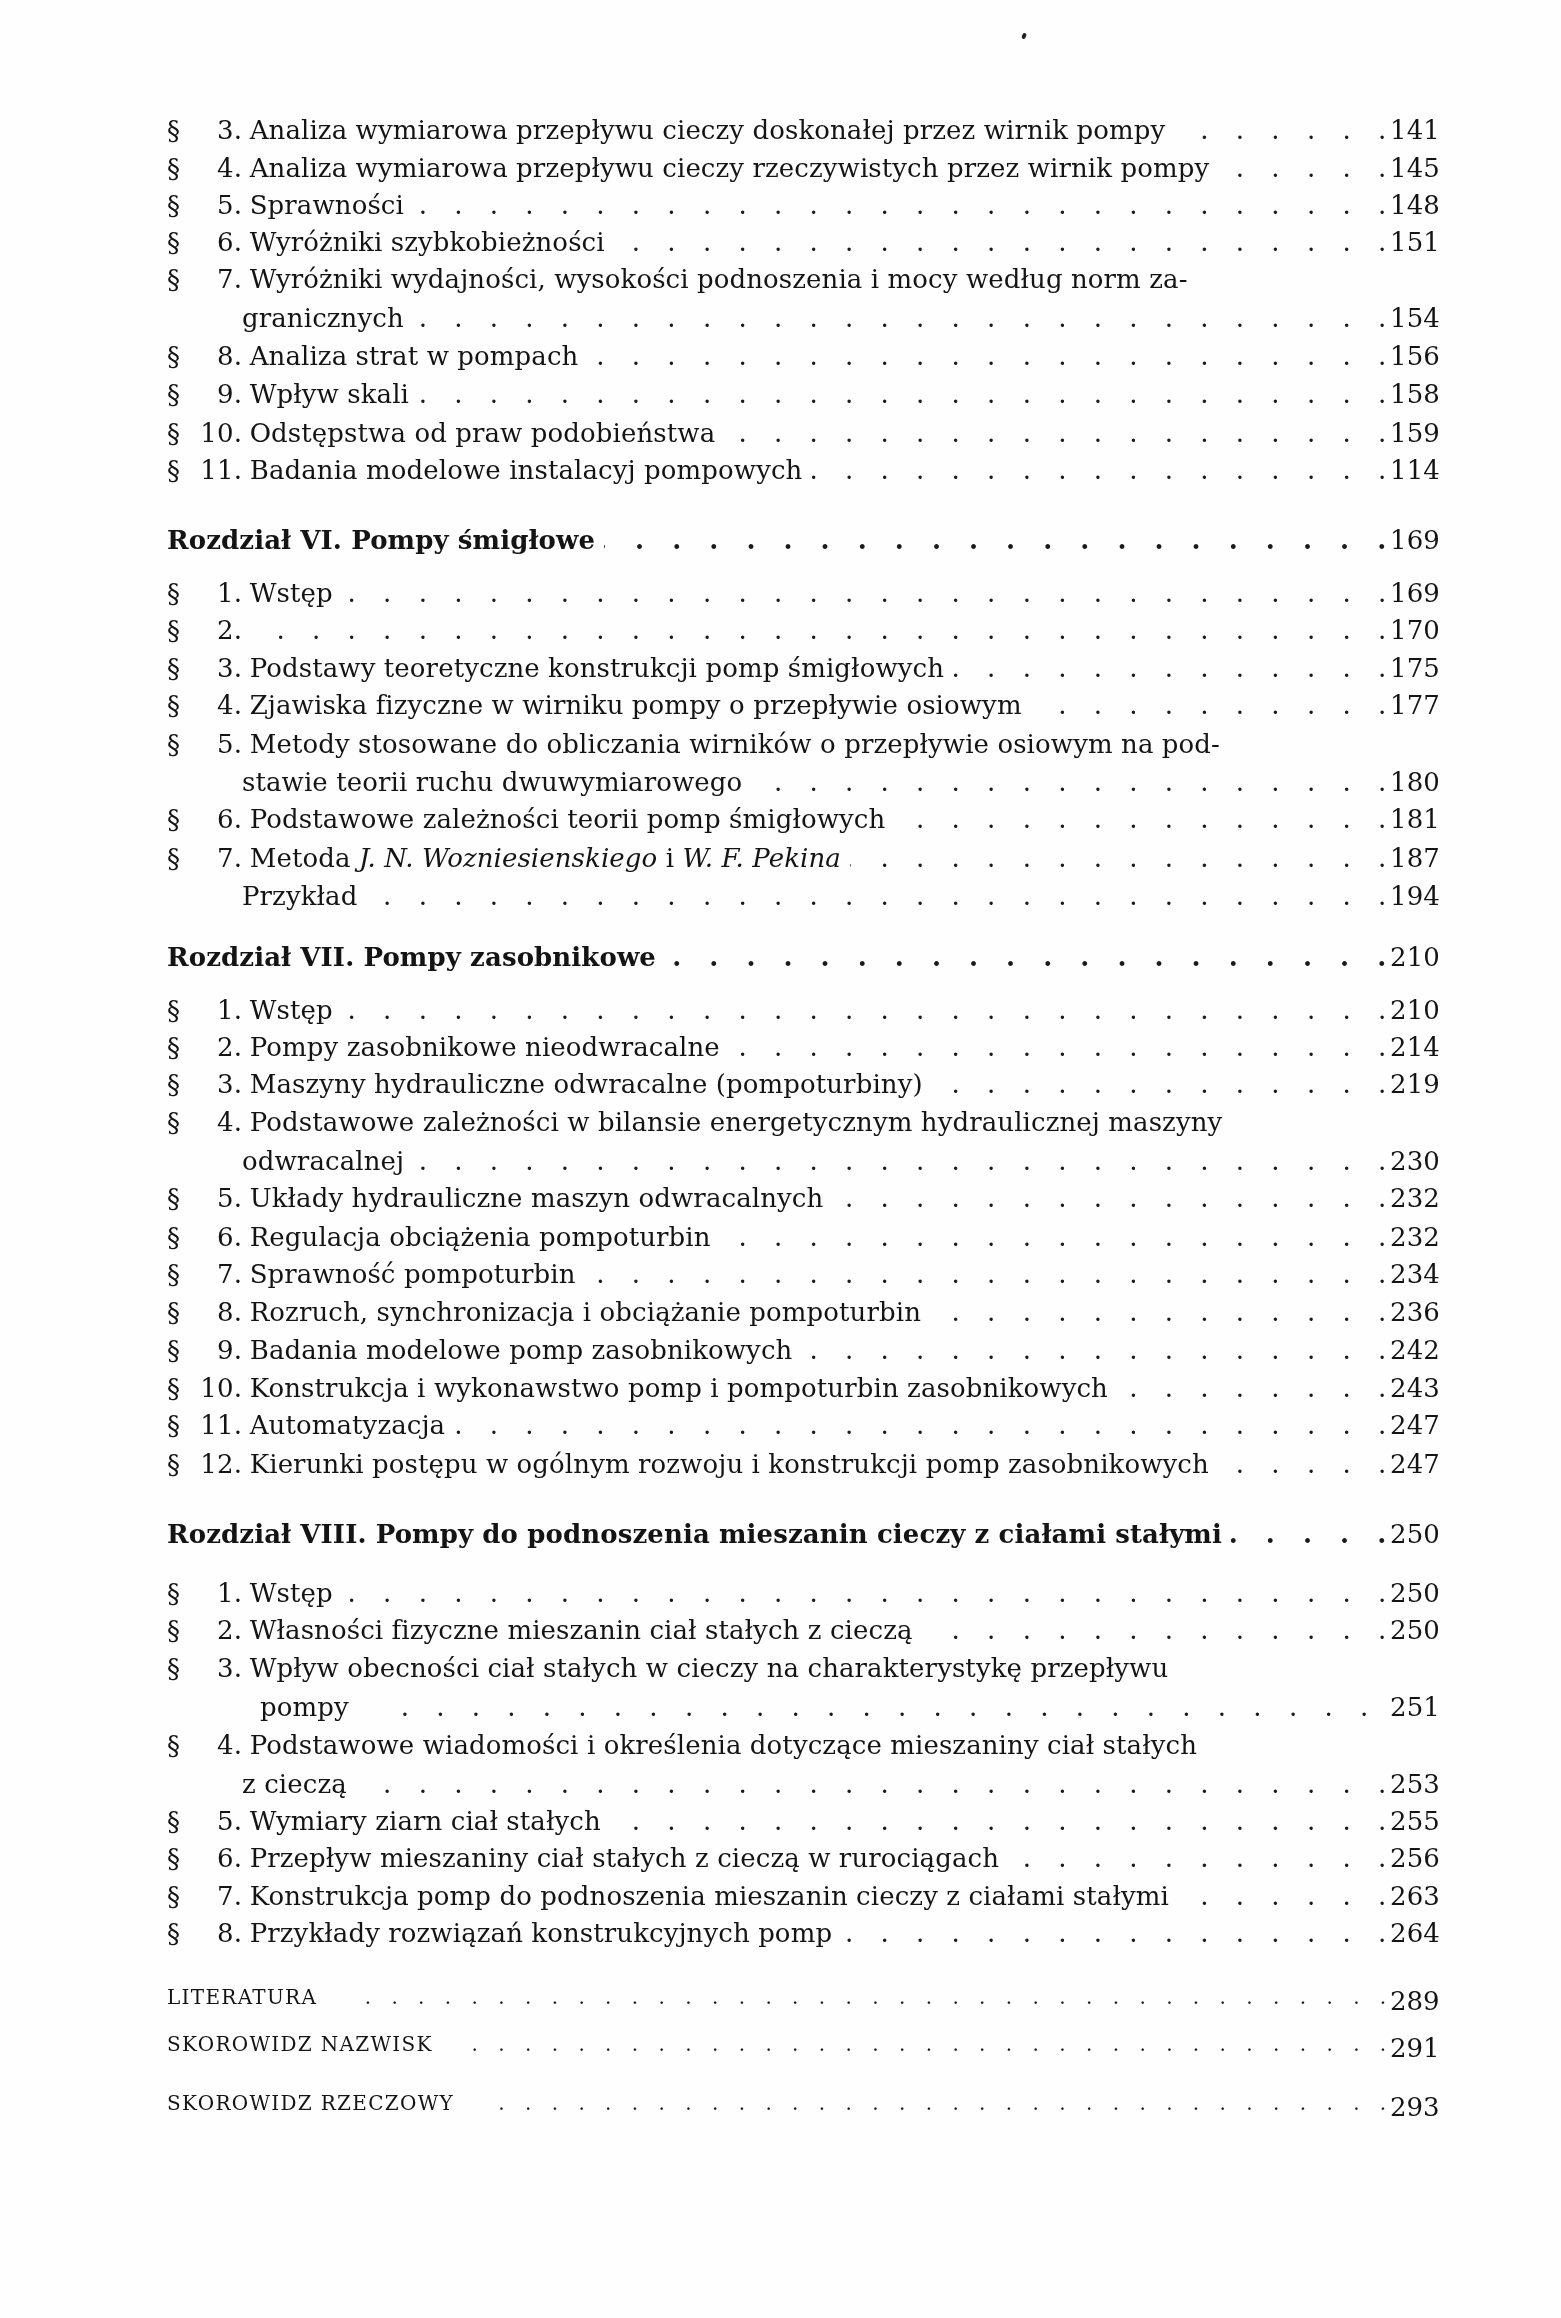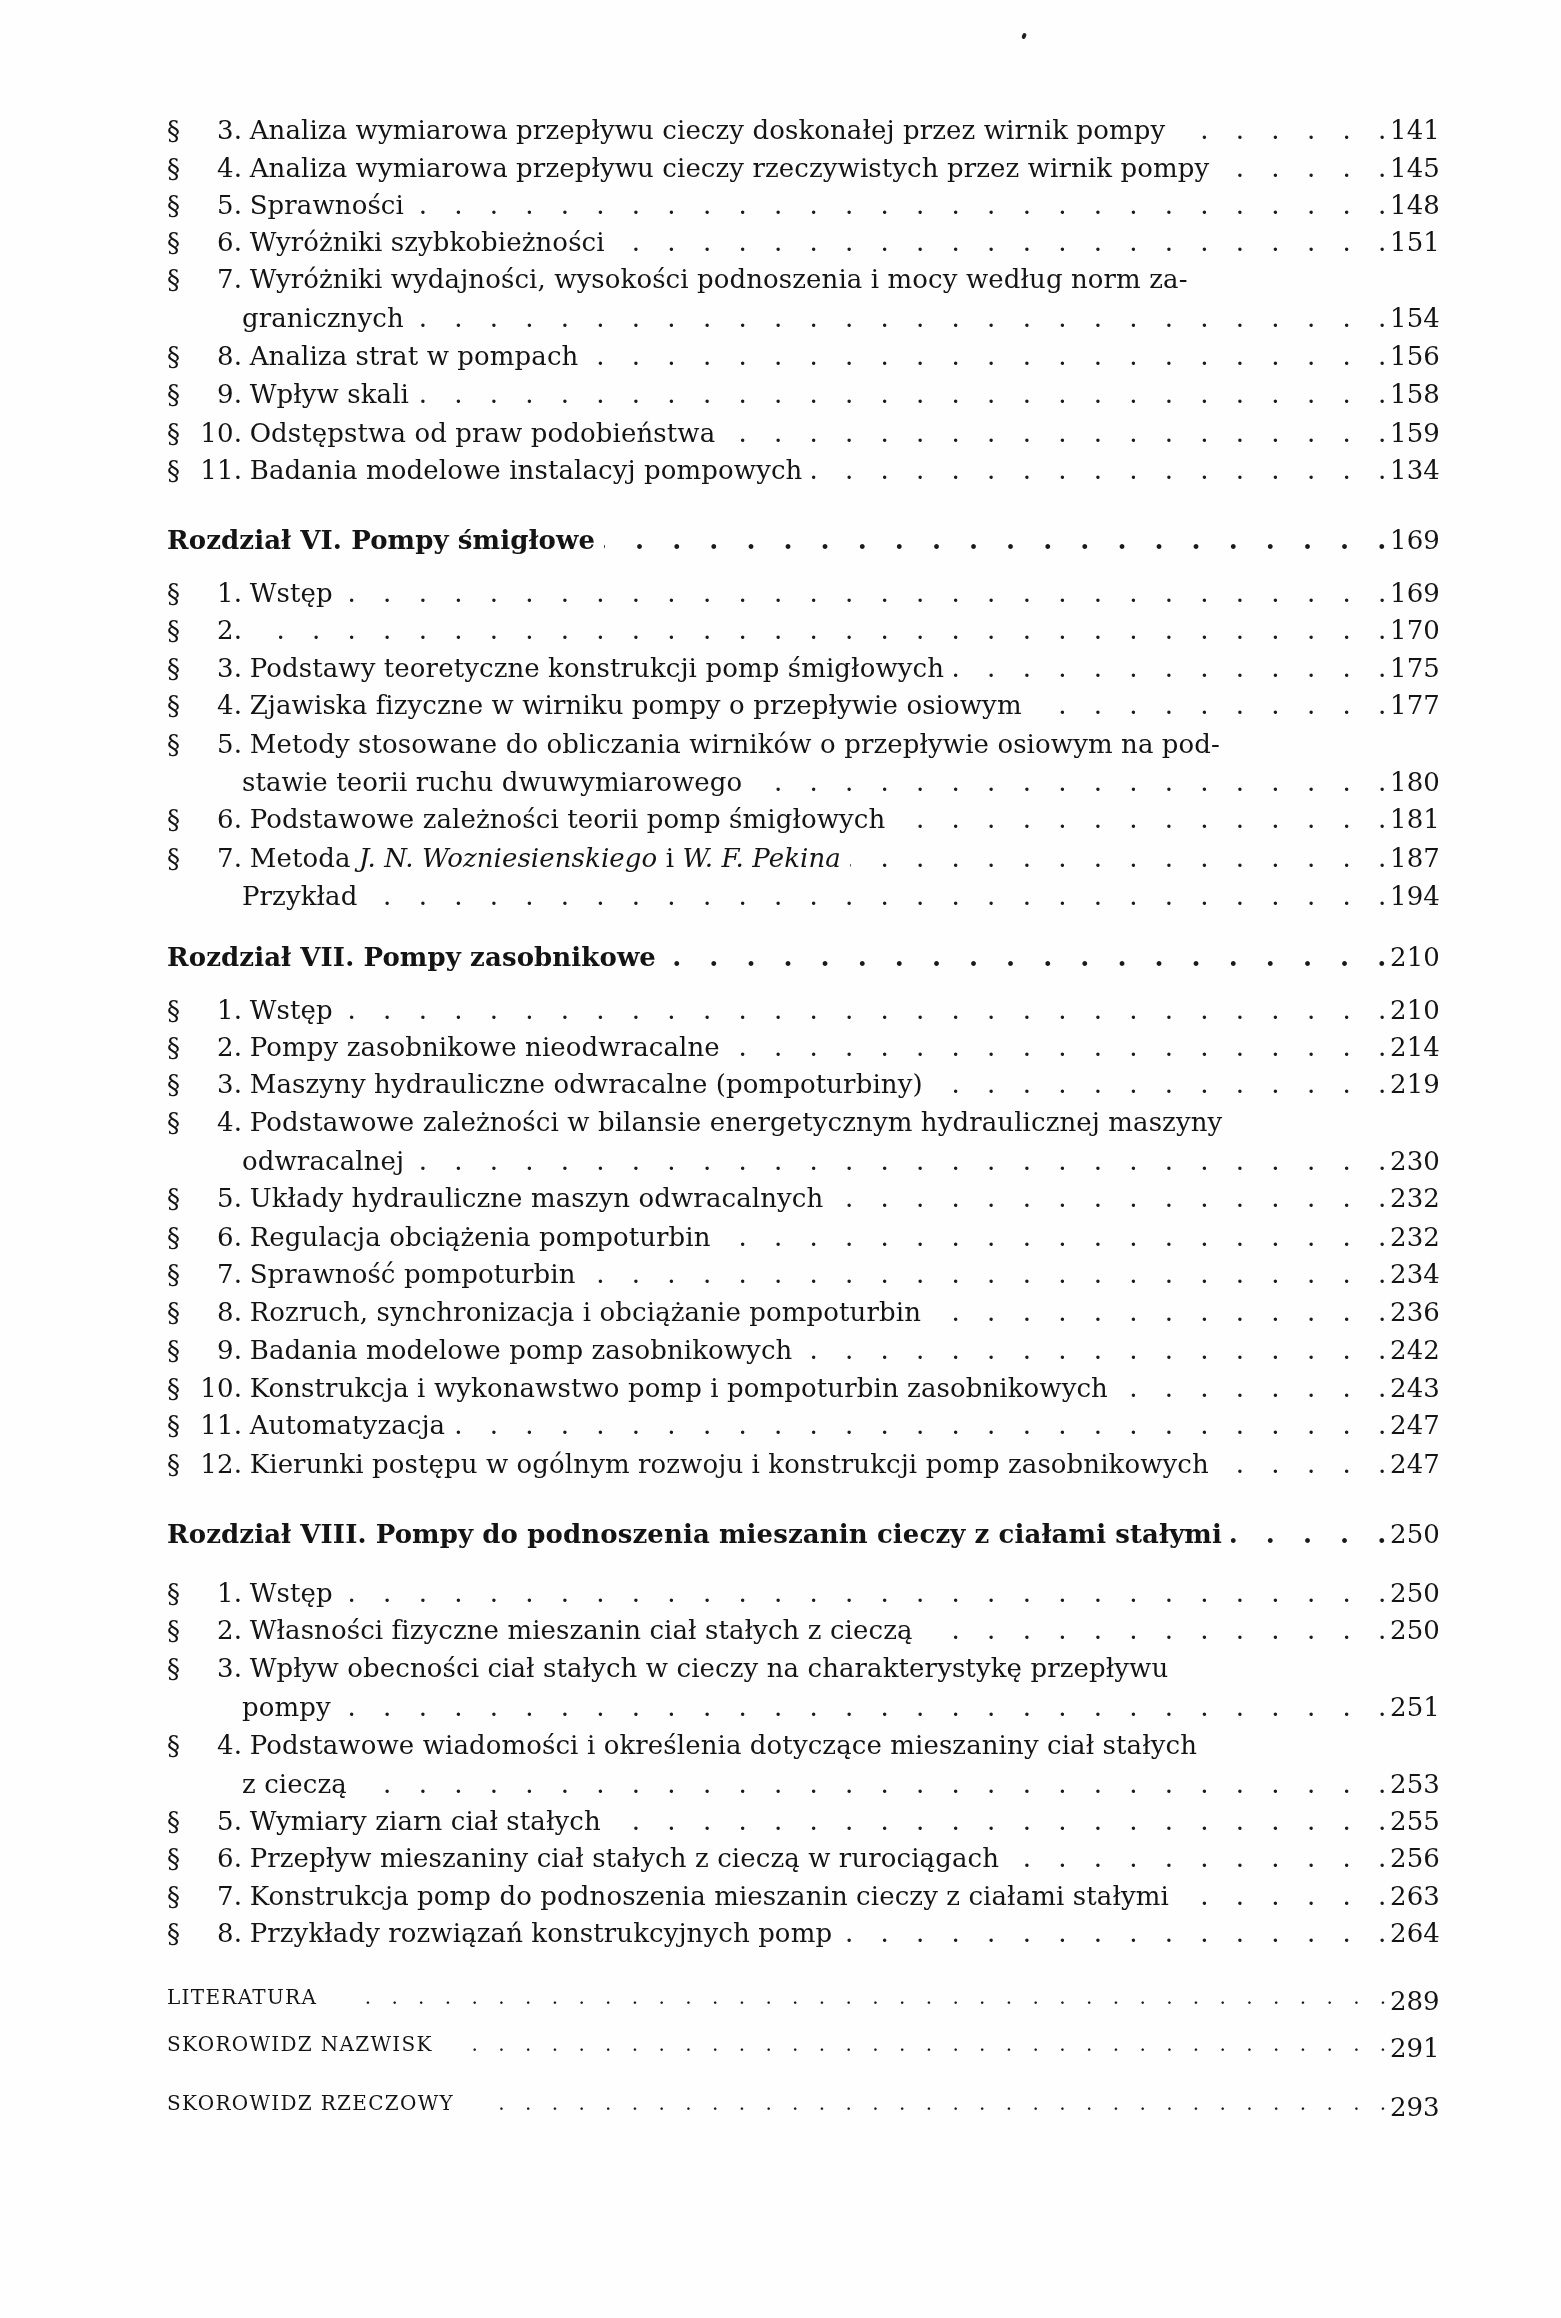--- a/index.html
+++ b/index.html
@@ -98,21 +98,21 @@
         <span class="num">10.</span>
         <span class="title">Odstępstwa od praw podobieństwa</span>
         <span class="leader"></span>
         <span class="page">159</span>
       </div>
       <div class="line" style="top: 452px;">
         <span class="sec">§</span>
         <span class="num">11.</span>
         <span class="title">Badania modelowe instalacyj pompowych</span>
         <span class="leader"></span>
-        <span class="page">134</span>
+        <span class="page">114</span>
       </div>
       <div class="line chapter" style="top: 522px;">
         <span class="title">Rozdział VI. Pompy śmigłowe</span>
         <span class="leader"></span>
         <span class="page">169</span>
       </div>
       <div class="line" style="top: 575px;">
         <span class="sec">§</span>
         <span class="num">1.</span>
         <span class="title">Wstęp</span>
@@ -280,21 +280,21 @@
         <span class="num">2.</span>
         <span class="title">Własności fizyczne mieszanin ciał stałych z cieczą</span>
         <span class="leader"></span>
         <span class="page">250</span>
       </div>
       <div class="line" style="top: 1650px;">
         <span class="sec">§</span>
         <span class="num">3.</span>
         <span class="title">Wpływ obecności ciał stałych w cieczy na charakterystykę przepływu</span>
       </div>
-      <div class="line" style="top: 1689px;">
+      <div class="line" style="top: 1689px; gap: 18px;">
         <span style="width: 75px; flex: 0 0 auto;"></span>
         <span class="title">pompy</span>
         <span class="leader"></span>
         <span class="page">251</span>
       </div>
       <div class="line" style="top: 1727px;">
         <span class="sec">§</span>
         <span class="num">4.</span>
         <span class="title">Podstawowe wiadomości i określenia dotyczące mieszaniny ciał stałych</span>
       </div>

